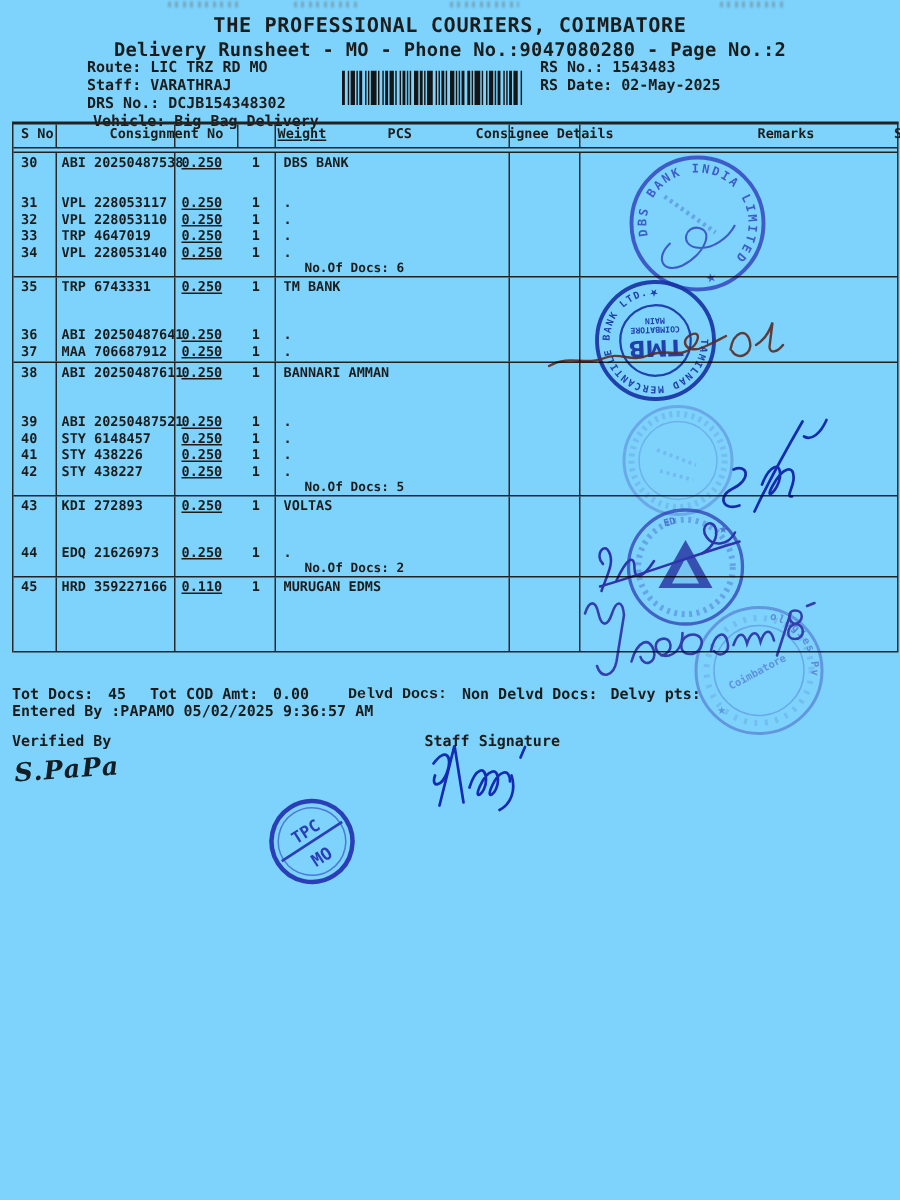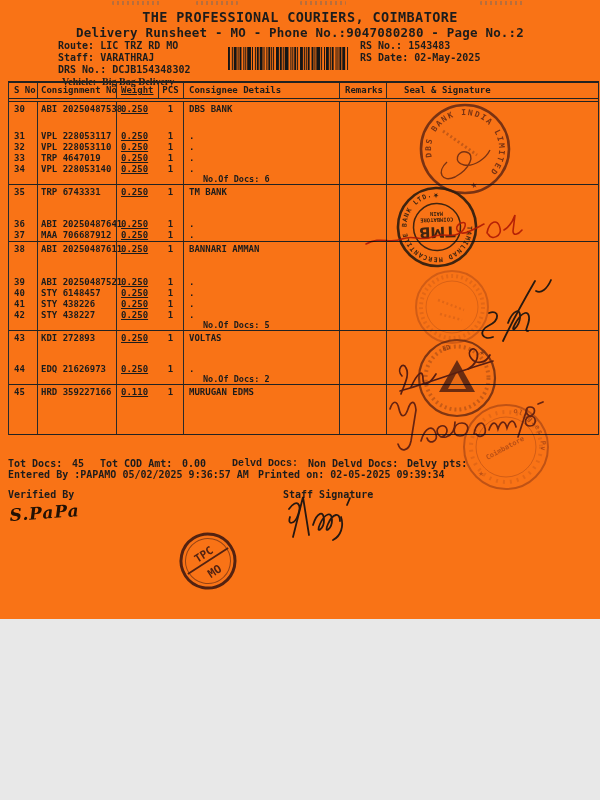--- a/index.html
+++ b/index.html
@@ -1,32 +1,32 @@
 <!DOCTYPE html>
 <html><head>
 <meta charset="utf-8">
 <style>
   html,body{margin:0;padding:0;background:#e8e8e8;}
-  .page{position:relative;width:600px;height:619px;background:#f97316;overflow:hidden;
+  .page{position:relative;width:600px;height:800px;background:#7dd3fc;overflow:hidden;
         font-family:"DejaVu Sans Mono",monospace;font-weight:bold;color:#1c1c1c;}
   .abs{position:absolute;}
   .hdr-title{top:9px;left:0;width:100%;text-align:center;font-size:13.5px;letter-spacing:.4px;}
   .hdr-sub{top:25px;left:0;width:100%;text-align:center;font-size:12.5px;letter-spacing:.2px;}
   .info{font-size:10px;line-height:12px;}
   .info .lbl{margin-right:6px;}
   #info-left{left:10px;top:40px;margin-left:48px;}
   #info-right{left:360px;top:40px;}
-  .indent{padding-left:4px;font-family:Liberation Serif, serif;}
+  .indent{padding-left:4px;}
   
   #rs-table{left:8px;top:81px;width:589px;border-top:2px solid #222;border-left:1px solid #2a2a2a;
             border-right:1px solid #2a2a2a;font-size:9px;}
   .trow{display:grid;grid-template-columns:28px 79px 42px 25px 156px 47px 1fr;height:11px;
         line-height:11px;white-space:nowrap;}
   .thead{position:relative;height:15px;border-bottom:1.5px solid #222;}
-  .thead .trow{height:15px;line-height:15px;font-size:9px;}
+  .thead .trow{height:15px;line-height:15px;font-size:9px;gap:32px;}
   .dblline{height:2px;border-bottom:1.5px solid #222;}
   .c-sno{padding-left:5px;}
   .c-con{padding-left:4px;overflow:visible;}
   .c-wt{padding-left:5px;text-decoration:underline;}
   .c-pcs{text-align:center;}
   .c-det{padding-left:6px;}
   .c-seal{padding-left:18px;}
   .tgroup{position:relative;border-bottom:1.5px solid #222;padding-top:2px;}
   .vline{position:absolute;top:0;bottom:0;width:1px;background:#2a2a2a;}
   .docs-note{height:9px;line-height:9px;font-size:8.5px;padding-left:194px;}
@@ -323,21 +323,20 @@
       <span style="position: absolute; left: 100px;">Tot COD Amt:</span>
       <span style="position: absolute; left: 182px;">0.00</span>
       <span style="position: absolute; left: 232px; font-family: Liberation Mono, monospace;">Delvd Docs:</span>
       <span style="position: absolute; left: 296px;"></span>
       <span style="position: absolute; left: 308px;">Non Delvd Docs:</span>
       <span style="position: absolute; left: 392px;"></span>
       <span style="position: absolute; left: 407px;">Delvy pts:</span>
       <span style="position: absolute; left: 468px;"></span>
     </div>
   <div class="abs ftext" style="left:8px;top:469px">Entered By :PAPAMO 05/02/2025 9:36:57 AM</div>
-  <div class="abs ftext" style="left:258px;top:469px">Printed on: 02-05-2025 09:39:34</div>
   <div class="abs ftext" style="left:8px;top:489px">Verified By</div>
   <div class="abs ftext" style="left:283px;top:489px">Staff Signature</div>
 
   <svg id="ink" viewBox="0 0 600 800">
     <defs>
       <path id="arc-dbs" d="M 431,149 A 34,34 0 1 1 499,149 A 34,34 0 1 1 431,149" fill="none"></path>
       <path id="arc-tmb" d="M 406.5,227 A 30.5,30.5 0 1 1 467.5,227 A 30.5,30.5 0 1 1 406.5,227" fill="none"></path>
       <path id="arc-mur" d="M 471,447 A 35,35 0 1 1 541,447 A 35,35 0 1 1 471,447" fill="none"></path>
     </defs>
 

